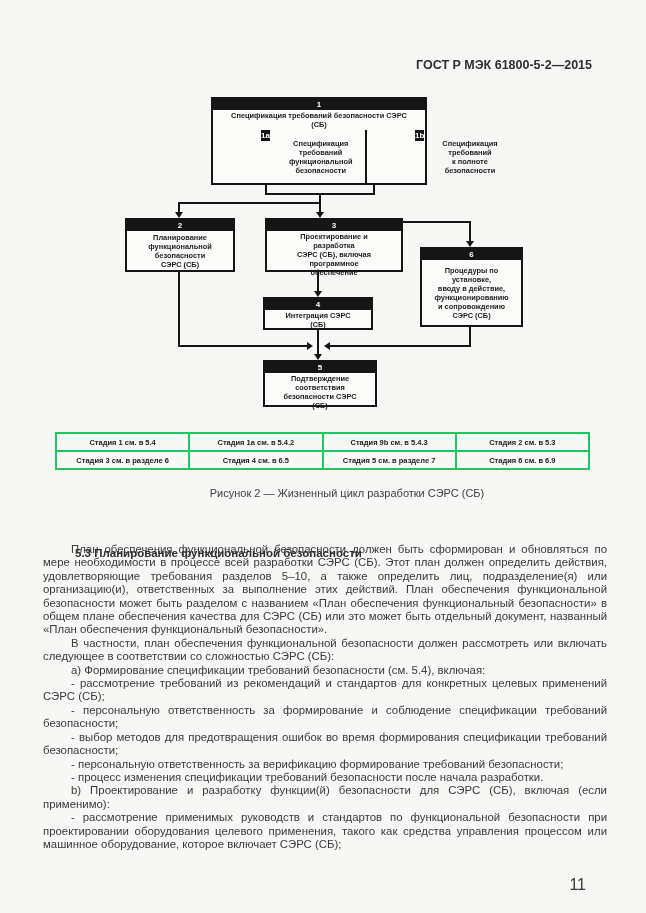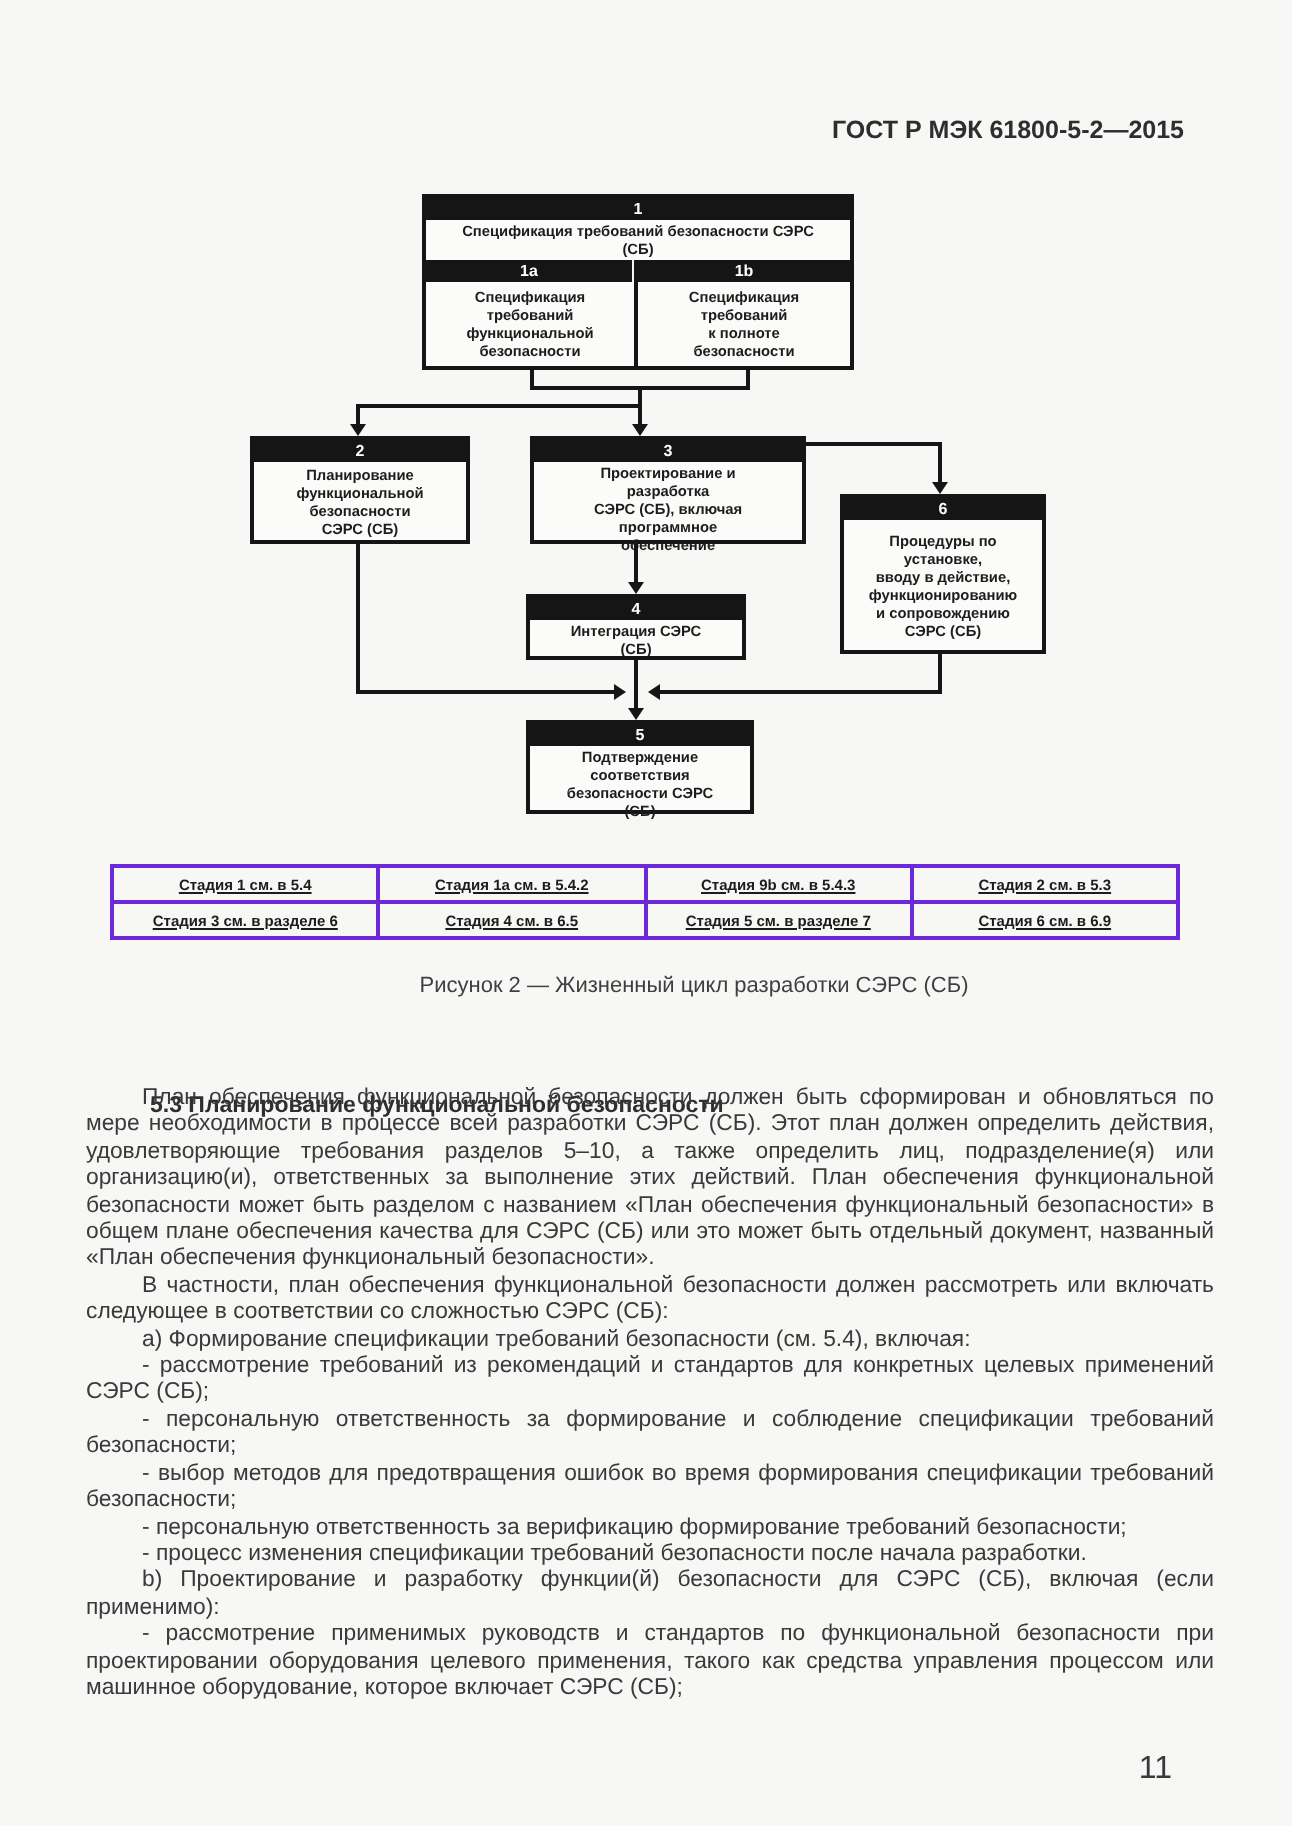--- a/index.html
+++ b/index.html
@@ -14,36 +14,36 @@
   .doc-header{
     position:absolute;top:58px;left:0;right:54px;
     text-align:right;font-weight:bold;font-size:12.5px;color:#2e2e2e;padding-left:28px;
   }
   
   .diagram{position:absolute;left:0;top:0;width:646px;height:425px;}
   .fc-box{position:absolute;border:2px solid #151515;background:#fbfbfa;box-sizing:border-box;display:flex;flex-direction:column;}
   .fc-num{background:#151515;color:#fff;text-align:center;font-weight:bold;font-size:8px;line-height:11px;height:11px;flex:0 0 auto;}
   .fc-body{flex:1 1 auto;display:flex;align-items:center;justify-content:center;text-align:center;font-weight:bold;font-size:7.4px;line-height:9px;color:#1c1c1c;white-space:pre-line;padding:1px 18px;}
   .sub-row{display:flex;flex:0 0 auto;}
-  .sub-col{width:50%;display:flex;flex-direction:column;}
+  .sub-col{width:50%;display:flex;flex-direction:row;margin-left:48px;}
   .sub-col.left{border-right:2px solid #151515;box-sizing:border-box;}
   .hline{position:absolute;height:2px;background:#151515;}
   .vline{position:absolute;width:2px;background:#151515;}
   .arr-down{position:absolute;width:0;height:0;border-left:4px solid transparent;border-right:4px solid transparent;border-top:6px solid #151515;}
   .arr-right{position:absolute;width:0;height:0;border-top:4px solid transparent;border-bottom:4px solid transparent;border-left:6px solid #151515;}
   .arr-left{position:absolute;width:0;height:0;border-top:4px solid transparent;border-bottom:4px solid transparent;border-right:6px solid #151515;}
   
   .stage-table{
     position:absolute;left:55px;top:432px;width:535px;
     border-collapse:collapse;table-layout:fixed;
   }
   .stage-table td{
-    border:2px solid #6d28d9;height:16px;
+    border:2px solid #22c55e;height:16px;
     text-align:center;vertical-align:middle;
-    font-weight:bold;font-size:7.5px;color:#1c1c1c;padding:0 2px;text-decoration:underline;
+    font-weight:bold;font-size:7.5px;color:#1c1c1c;padding:0 2px;
   }
   
   .fig-caption{position:absolute;left:0;top:487px;width:100%;text-align:center;font-size:11px;color:#3f3f3f;margin-left:24px;}
   .section-heading{position:absolute;left:75px;top:547px;font-weight:bold;font-size:11.5px;color:#2e2e2e;}
   .body-text{position:absolute;left:43px;top:543px;width:564px;}
   .body-text p{
     margin:0;text-indent:28px;text-align:justify;
     font-size:11.4px;line-height:13.4px;color:#3a3a3a;
   }
   .page-number{position:absolute;top:865px;right:60px;font-size:16px;color:#3a3a3a;margin-top:11px;}

